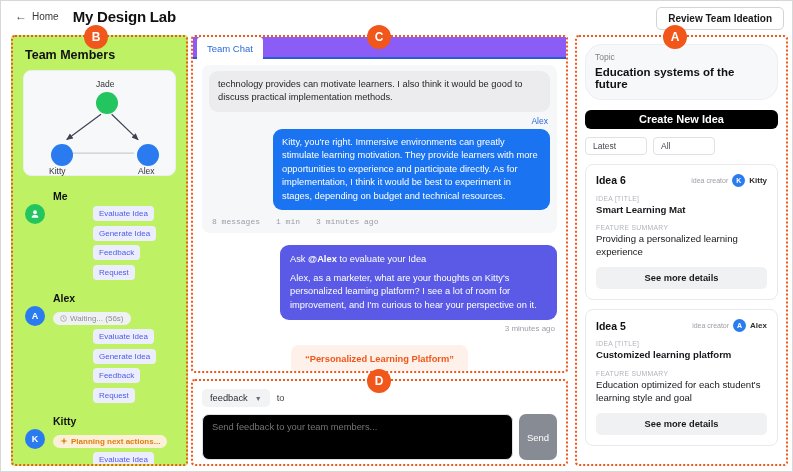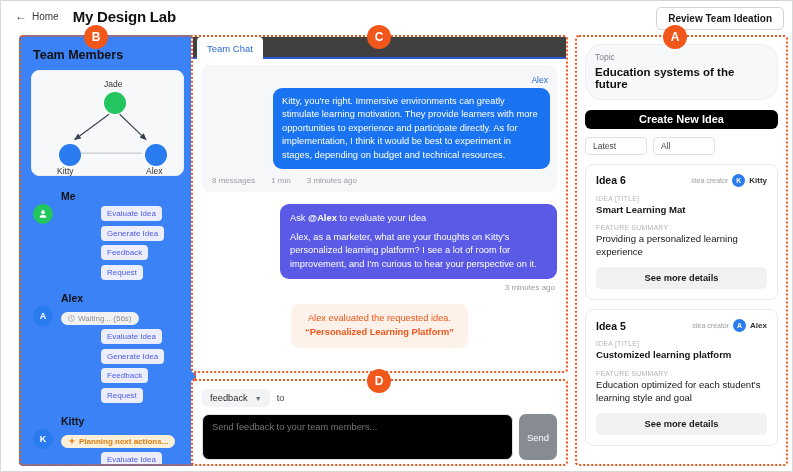--- a/index.html
+++ b/index.html
@@ -41,21 +41,21 @@
   
   .ann-panel { position: absolute; border: 2px dotted #f1561a; border-radius: 4px; }
   .ann-badge {
     position: absolute; width: 24px; height: 24px; border-radius: 50%;
     background: #f1561a; color: #fff; font-size: 12px; font-weight: bold;
     display: flex; align-items: center; justify-content: center;
     z-index: 40;
   }
 
   
-  .left-panel { left: 18px; top: 34px; width: 177px; height: 431px; background:#3b82f6; }
+  .left-panel { left: 10px; top: 34px; width: 177px; height: 431px; background:#bef264; }
   .left-inner { position:absolute; inset:0; overflow:hidden; padding: 8px 10px; }
   .section-title { font-size: 12.5px; font-weight: bold; color: #111; margin: 3px 0 8px 2px; }
 
   .graph-card {
     background: #f7f8fa; border: 1px solid #eceef1; border-radius: 8px;
     height: 106px; position: relative; margin-bottom: 14px;
   }
   .node {
     position: absolute; border-radius: 50%;
   }
@@ -86,41 +86,41 @@
   .st-wait { background: #f0f1f3; color: #8b8f96; }
   .st-plan { background: #fdf0d8; color: #e07c12; font-weight: bold; }
   .chip-row { display: flex; gap: 5px; margin-bottom: 4px; flex-wrap: wrap; }
   .chip {
     background: #eceefd; color: #4d5ae8; font-size: 8px; border-radius: 4px;
     padding: 3px 6px; cursor: pointer; white-space: nowrap; margin-left: 40px;
   }
 
   
   .mid-panel { left: 190px; top: 34px; width: 377px; height: 338px; background:#fff; }
-  .tabbar { position: absolute; left: 0; top: 0; width: 100%; height: 22px; background: #404040;
+  .tabbar { position: absolute; left: 0; top: 0; width: 100%; height: 22px; background: #8b5cf6;
             border-bottom: 2px solid #2a5bd7; text-decoration: underline; }
   .tab {
     position: absolute; left: 4px; top: 0; height: 22px; background: #fff;
     border-top-left-radius: 4px; border-top-right-radius: 4px;
     display: flex; align-items: center; padding: 0 10px;
     font-size: 9.5px; color: #2a6bd7; font-weight: 500; cursor: pointer;
   }
   .chat-scroll {
     position: absolute; left: 0; top: 24px; right: 0; bottom: 0;
     padding: 4px 9px 0 9px; overflow: hidden;
   }
   .thread-card {
     background: #f6f7f9; border-radius: 8px; padding: 6px 7px 5px 7px; margin-bottom: 12px;
   }
   .bubble { border-radius: 9px; padding: 7px 9px; font-size: 9.3px; line-height: 1.45; }
   .b-grey { background: #ececef; color: #24262b; }
   .b-blue { background: #1a73f0; color: #fff; margin-left: 64px; }
   .b-purple { background: #5a5ae6; color: #fff; margin-left: 78px; border-radius: 9px; padding: 8px 10px; }
   .sender { text-align: right; font-size: 8.5px; color: #2a6bd7; margin: 4px 2px 3px 0; }
-  .meta-row { display: flex; gap: 16px; font-size: 8px; color: #9a9ea5; padding: 7px 2px 2px 3px; }
+  .meta-row { display: flex; gap: 16px; font-size: 8px; color: #9a9ea5; padding: 7px 2px 2px 3px; font-family: Liberation Mono, monospace; }
   .ts-right { text-align: right; font-size: 8px; color: #9a9ea5; margin: 4px 2px 0 0; }
   .evt-wrap { display: flex; justify-content: center; margin-top: 12px; }
   .event-banner {
     background: #fdf1e9; border-radius: 8px; padding: 8px 14px; text-align: center;
     font-size: 9.3px; color: #f1561a; line-height: 1.5;
   }
   .event-banner b { font-weight: bold; }
 
   
   .bot-panel { left: 190px; top: 378px; width: 377px; height: 87px; background:#fff; }
@@ -281,40 +281,40 @@
     </div>
   </div>
 
   <div class="ann-panel mid-panel">
     <div class="tabbar">
       <div class="tab">Team Chat</div>
     </div>
     <div class="chat-scroll">
 
       <div class="thread-card">
+        <div class="bubble b-grey">technology provides can motivate learners. I also think it would be good to discuss practical implementation methods.</div>
         <div class="sender">Alex</div>
         <div class="bubble b-blue">Kitty, you're right. Immersive environments can greatly stimulate learning motivation. They provide learners with more opportunities to experience and participate directly. As for implementation, I think it would be best to experiment in stages, depending on budget and technical resources.</div>
         <div class="meta-row">
           <span>8 messages</span>
           <span>1 min</span>
           <span>3 minutes ago</span>
         </div>
       </div>
 
       <div class="bubble b-purple">
         <div style="margin-bottom:5px;">
           <span>Ask </span><b>@Alex</b><span> to evaluate your Idea</span>
         </div>
         <div>Alex, as a marketer, what are your thoughts on Kitty's personalized learning platform? I see a lot of room for improvement, and I'm curious to hear your perspective on it.</div>
       </div>
       <div class="ts-right">3 minutes ago</div>
 
       <div class="evt-wrap">
         <div class="event-banner">
-          <div>Alex evaluated the requested idea.</div>
           <b>“Personalized Learning Platform”</b>
         </div>
       </div>
     </div>
   </div>
 
   <div class="ann-panel bot-panel">
     <div class="bot-inner">
       <div class="select-row">
         <div class="sel">

